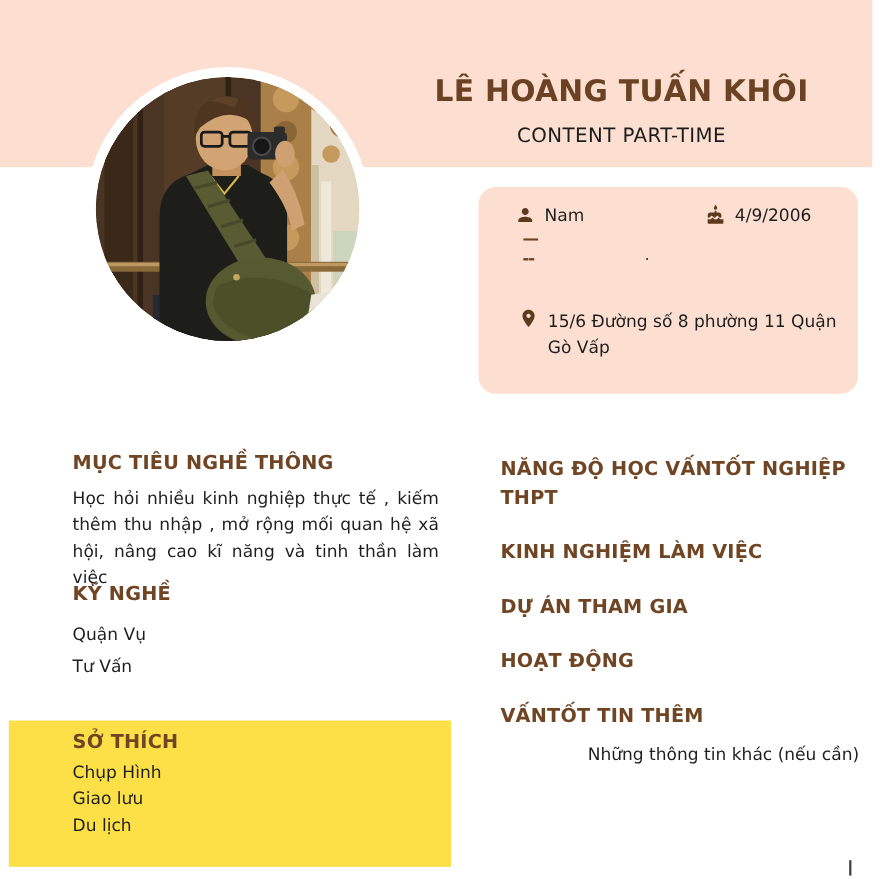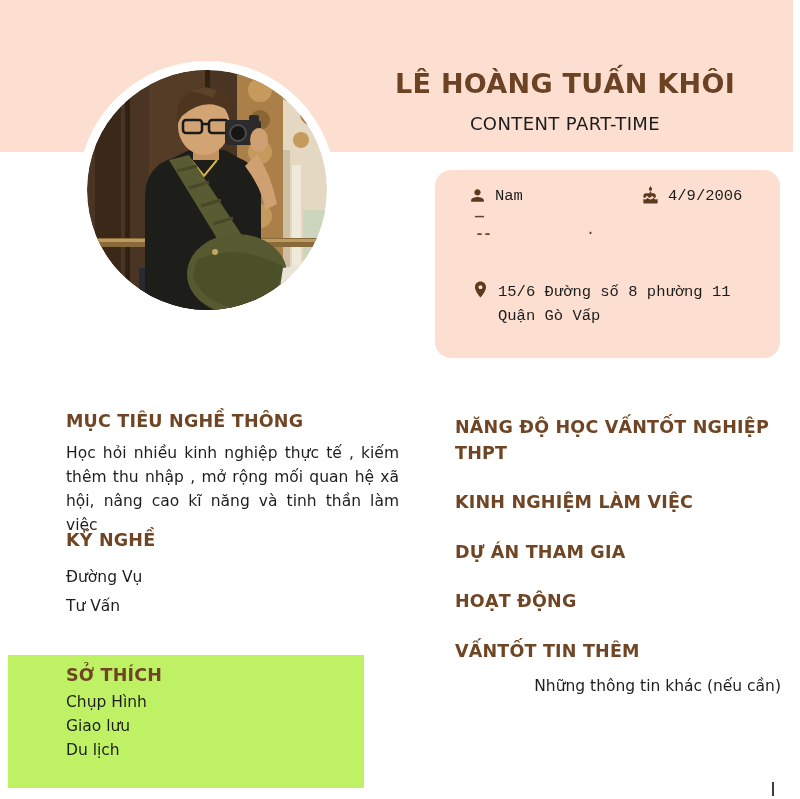--- a/index.html
+++ b/index.html
@@ -35,21 +35,21 @@
     letter-spacing: 0.3px; white-space: nowrap;
   }
   .profile-role {
     margin-top: 14px; font-size: 18px; font-weight: 500;
     color: #1c1c1c; letter-spacing: 0.4px;
   }
   
   .info-card {
     position: absolute; left: 435px; top: 170px;
     width: 345px; height: 188px;
-    background: #fcdfd0; border-radius: 16px; font-family: Liberation Mono, monospace;
+    background: #fcdfd0; border-radius: 16px;
   }
   .info-item {
     position: absolute; display: flex; align-items: center; gap: 8px;
     font-size: 15.5px; color: #1d1d1d;
   }
   .info-item svg { flex: 0 0 auto; }
   .ii-gender   { left: 33px;  top: 16px; }
   .ii-birthday { left: 206px; top: 16px; }
   .ph-dash1 { position: absolute; left: 40px; top: 38px; color: #6b4223; font-size: 15px; font-weight: 700; }
   .ph-dash2 { position: absolute; left: 40px; top: 56px; color: #6b4223; font-size: 15px; font-weight: 700; letter-spacing: -1px; }
@@ -67,22 +67,22 @@
   .lc-objective-p {
     position: absolute; left: 66px; top: 441px; width: 333px;
     text-align: justify; line-height: 24px;
   }
   .lc-skills-h { position: absolute; left: 66px; top: 527px; }
   .lc-skill-0  { position: absolute; left: 66px; top: 568px; }
   .lc-skill-1  { position: absolute; left: 66px; top: 597px; }
   
   .hobbies-box {
     position: absolute; left: 8px; top: 655px;
-    width: 356px; height: 133px;
-    background: #bef264;
+    width: 402px; height: 133px;
+    background: #fde047;
   }
   .hb-heading { position: absolute; left: 58px; top: 7px; }
   .hb-item-0 { position: absolute; left: 58px; top: 38px; }
   .hb-item-1 { position: absolute; left: 58px; top: 62px; }
   .hb-item-2 { position: absolute; left: 58px; top: 86px; }
   
   .rc-sec { position: absolute; left: 455px; width: 326px; }
   .rc-0 { top: 414px; }
   .rc-1 { top: 489px; }
   .rc-2 { top: 539px; }
@@ -204,21 +204,21 @@
         <path fill="#5d3a1e" d="M12 2C8.13 2 5 5.13 5 9c0 5.25 7 13 7 13s7-7.75 7-13c0-3.87-3.13-7-7-7zm0 9.5c-1.38 0-2.5-1.12-2.5-2.5s1.12-2.5 2.5-2.5 2.5 1.12 2.5 2.5-1.12 2.5-2.5 2.5z"></path>
       </svg>
       <span class="addr-text">15/6 Đường số 8 phường 11 Quận Gò Vấp</span>
     </div>
   </div>
 
   <div class="sec-heading lc-objective-h">MỤC TIÊU NGHỀ THÔNG</div>
   <div class="body-text lc-objective-p">Học hỏi nhiều kinh nghiệp thực tế , kiếm thêm thu nhập , mở rộng mối quan hệ xã hội, nâng cao kĩ năng và tinh thần làm việc</div>
 
   <div class="sec-heading lc-skills-h">KỸ NGHỀ</div>
-  <div class="body-text lc-skill-0">Đường Vụ</div>
+  <div class="body-text lc-skill-0">Quận Vụ</div>
   <div class="body-text lc-skill-1">Tư Vấn</div>
 
   <div class="hobbies-box">
     <div class="sec-heading hb-heading">SỞ THÍCH</div>
     <div class="body-text hb-item-0">Chụp Hình</div>
     <div class="body-text hb-item-1">Giao lưu</div>
     <div class="body-text hb-item-2">Du lịch</div>
   </div>
 
   <div class="sec-heading rc-sec rc-0">NĂNG ĐỘ HỌC VẤNTỐT NGHIỆP THPT</div>

